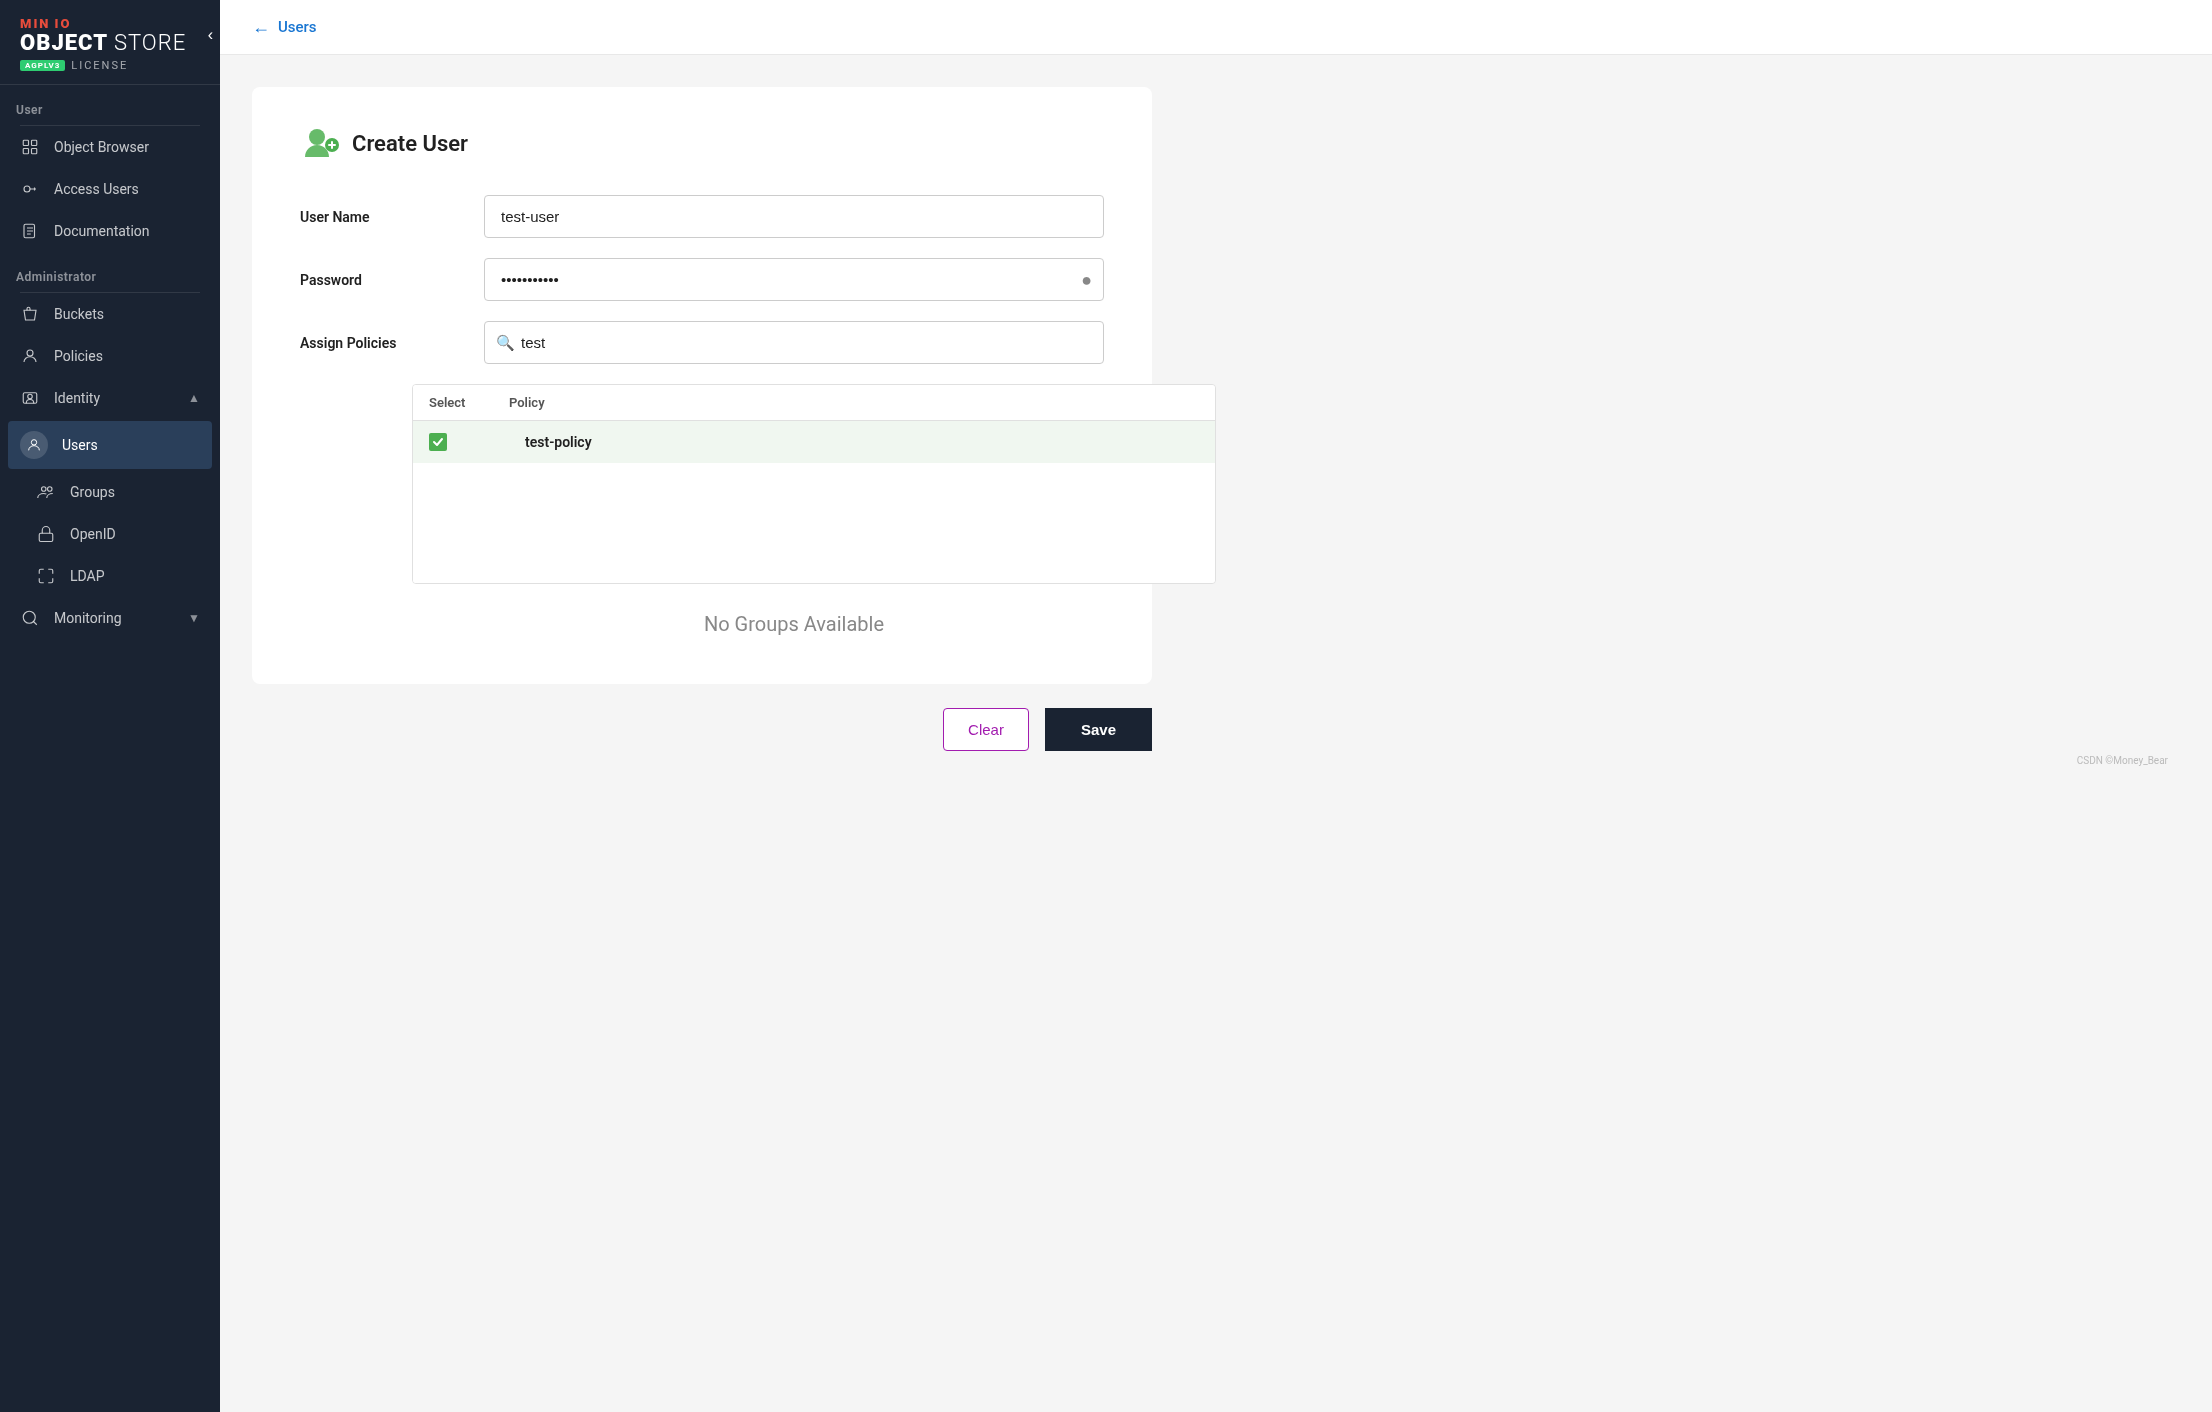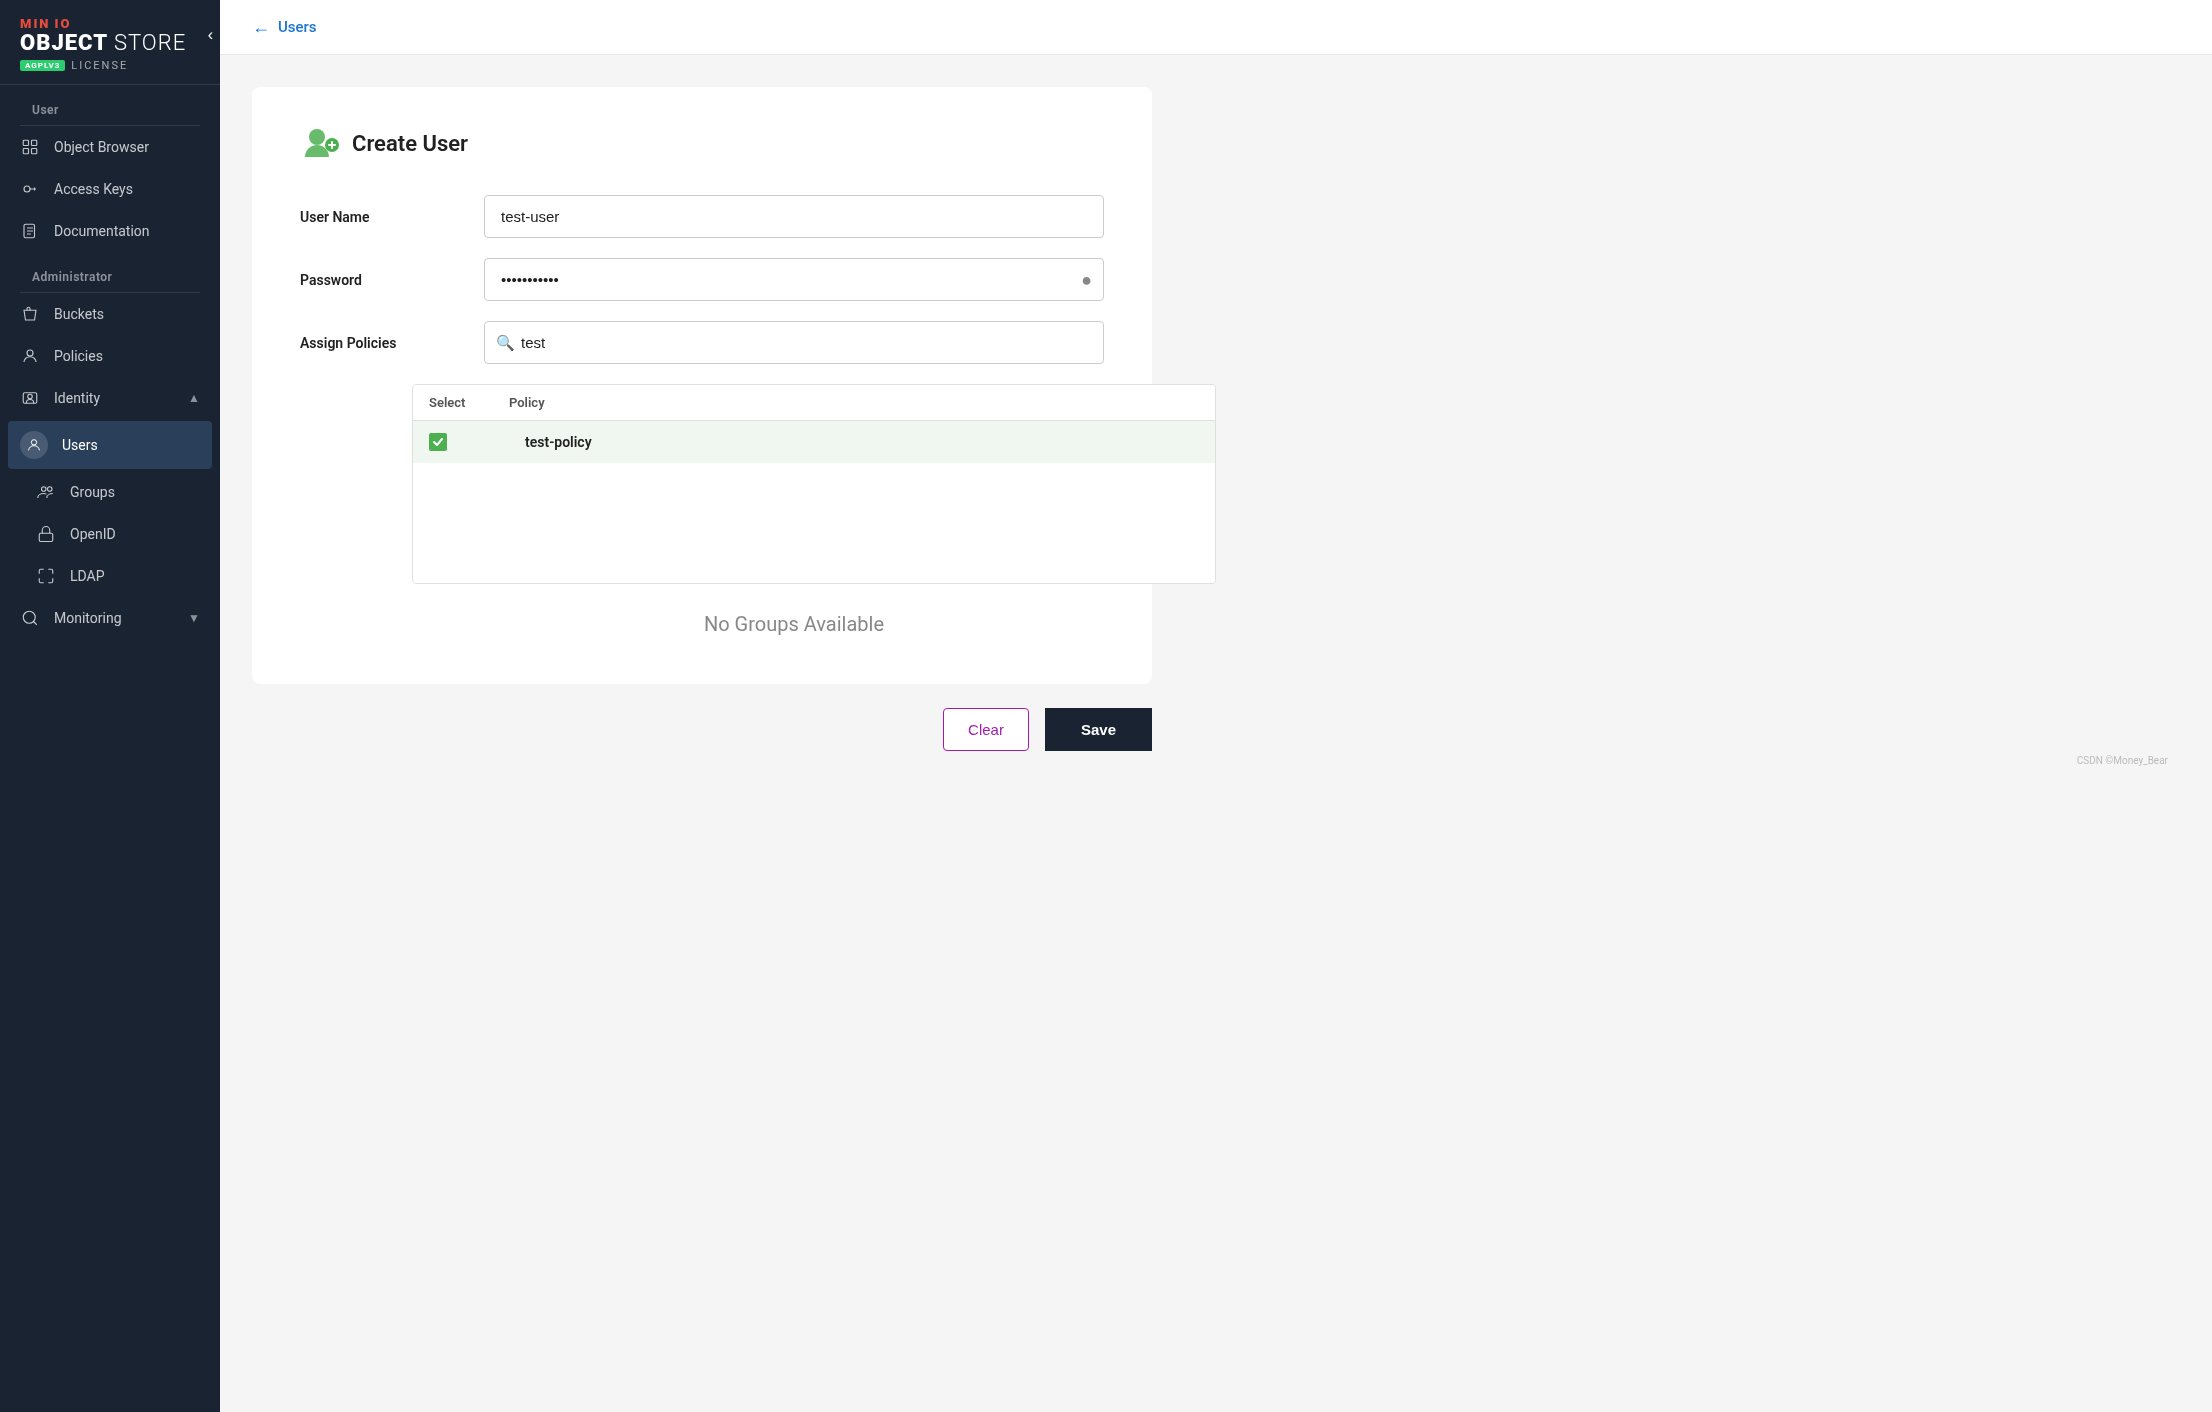--- a/index.html
+++ b/index.html
@@ -64,21 +64,21 @@
       border: none;
       color: #fff;
       cursor: pointer;
       padding: 4px 8px;
       font-size: 16px;
     }
     .sidebar-section-label {
       color: rgba(255,255,255,0.5);
       font-size: 12px;
       font-weight: 600;
-      padding: 18px 32px 8px;
+      padding: 18px 16px 8px;
       letter-spacing: 0.5px;
     }
     .sidebar-divider {
       height: 1px;
       background: rgba(255,255,255,0.1);
       margin: 0 20px;
     }
     .sidebar-item {
       display: flex;
       align-items: center;
@@ -353,21 +353,21 @@
     </span>
     <span>Object Browser</span>
   </a>
   <a class="sidebar-item">
     <span class="icon">
       <svg viewBox="0 0 24 24">
           <circle cx="8" cy="12" r="4"></circle>
           <path d="M12 12h8M18 10v4"></path>
         </svg>
     </span>
-    <span>Access Keys</span>
+    <span>Access Users</span>
   </a>
   <a class="sidebar-item">
     <span class="icon">
       <svg viewBox="0 0 24 24">
           <rect x="4" y="3" width="14" height="18" rx="2"></rect>
           <path d="M8 8h8M8 12h8M8 16h5"></path>
         </svg>
     </span>
     <span>Documentation</span>
   </a>

